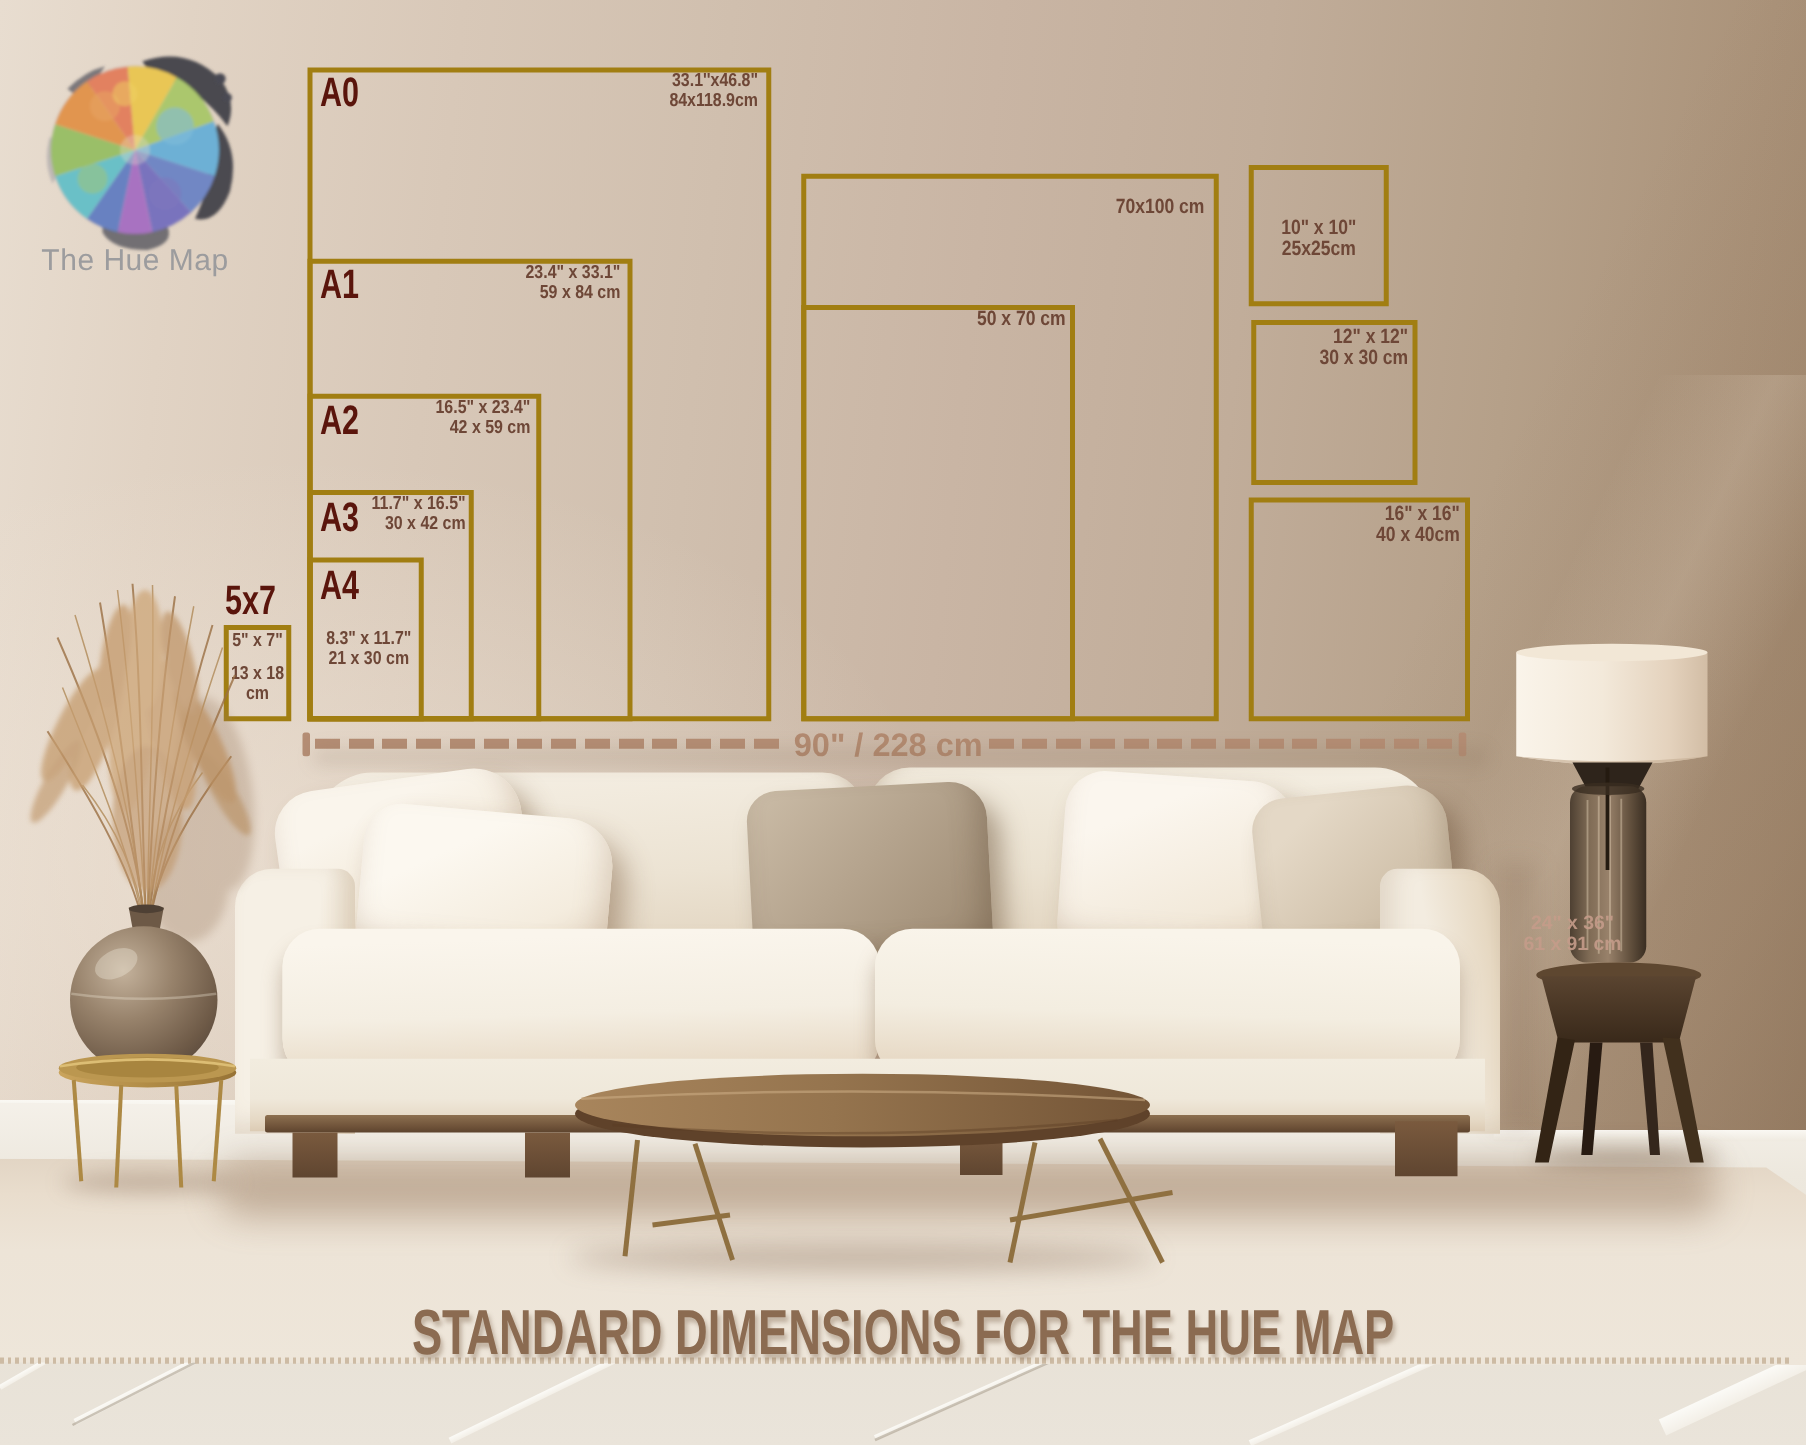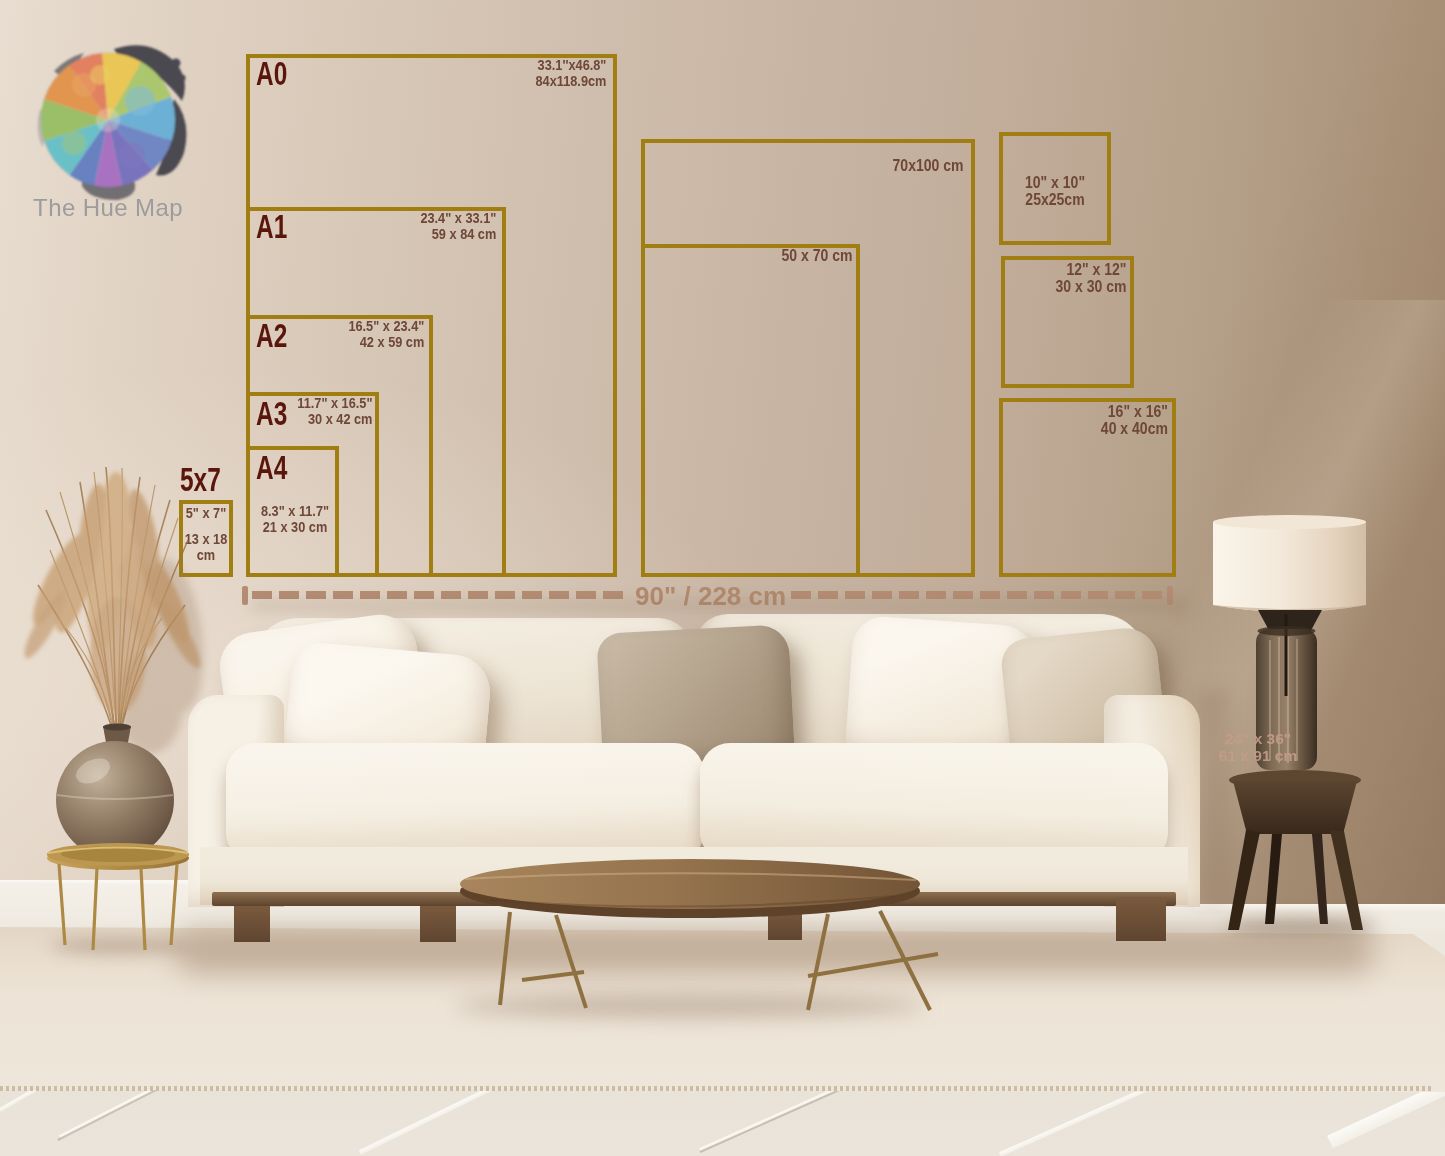--- a/index.html
+++ b/index.html
@@ -376,13 +376,14 @@
       <circle cx="46" cy="108" r="12" fill="#96c060" opacity="0.5"></circle>
       <circle cx="72" cy="40" r="10" fill="#f0d050" opacity="0.5"></circle>
       <circle cx="148" cy="28" r="4.5" fill="#4a4a52"></circle>
       <circle cx="154" cy="43" r="3.5" fill="#4a4a52"></circle>
       <circle cx="80" cy="85" r="12" fill="#e8e0d2" opacity="0.35"></circle>
       <circle cx="80" cy="85" r="67" fill="#e6dac6" opacity="0.16"></circle>
     </g>
     <text x="80" y="181" text-anchor="middle" font-family="Liberation Sans,sans-serif" font-size="24" fill="#9c9c9e" letter-spacing="0.4">The Hue Map</text>
   </svg>
 
+  <div class="headwrap"><span class="headline">STANDARD DIMENSIONS FOR THE HUE MAP</span></div>
 </div>
 
 </body></html>

